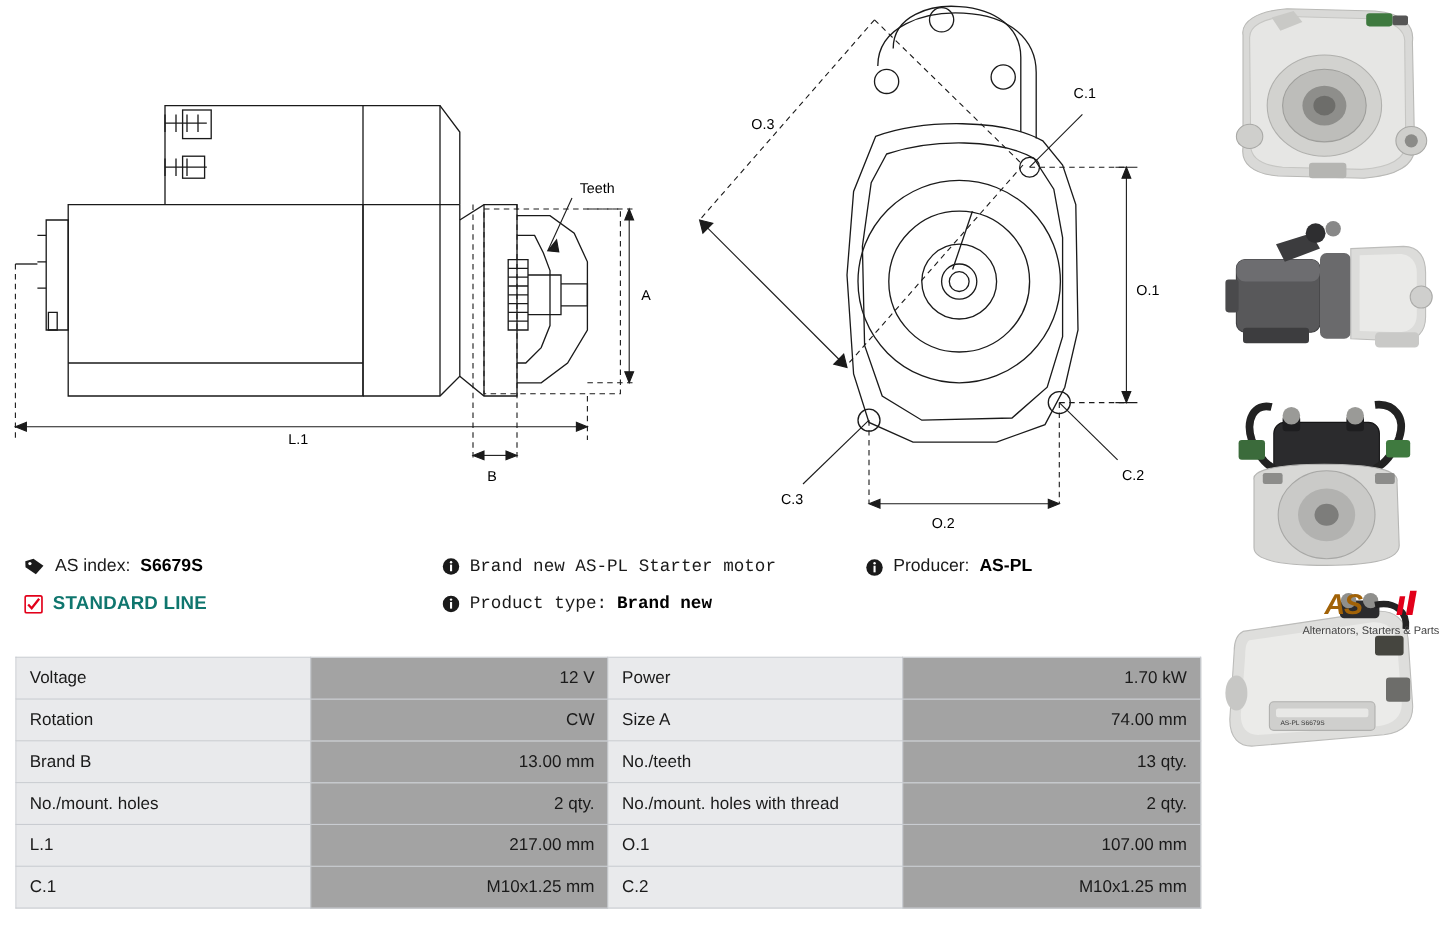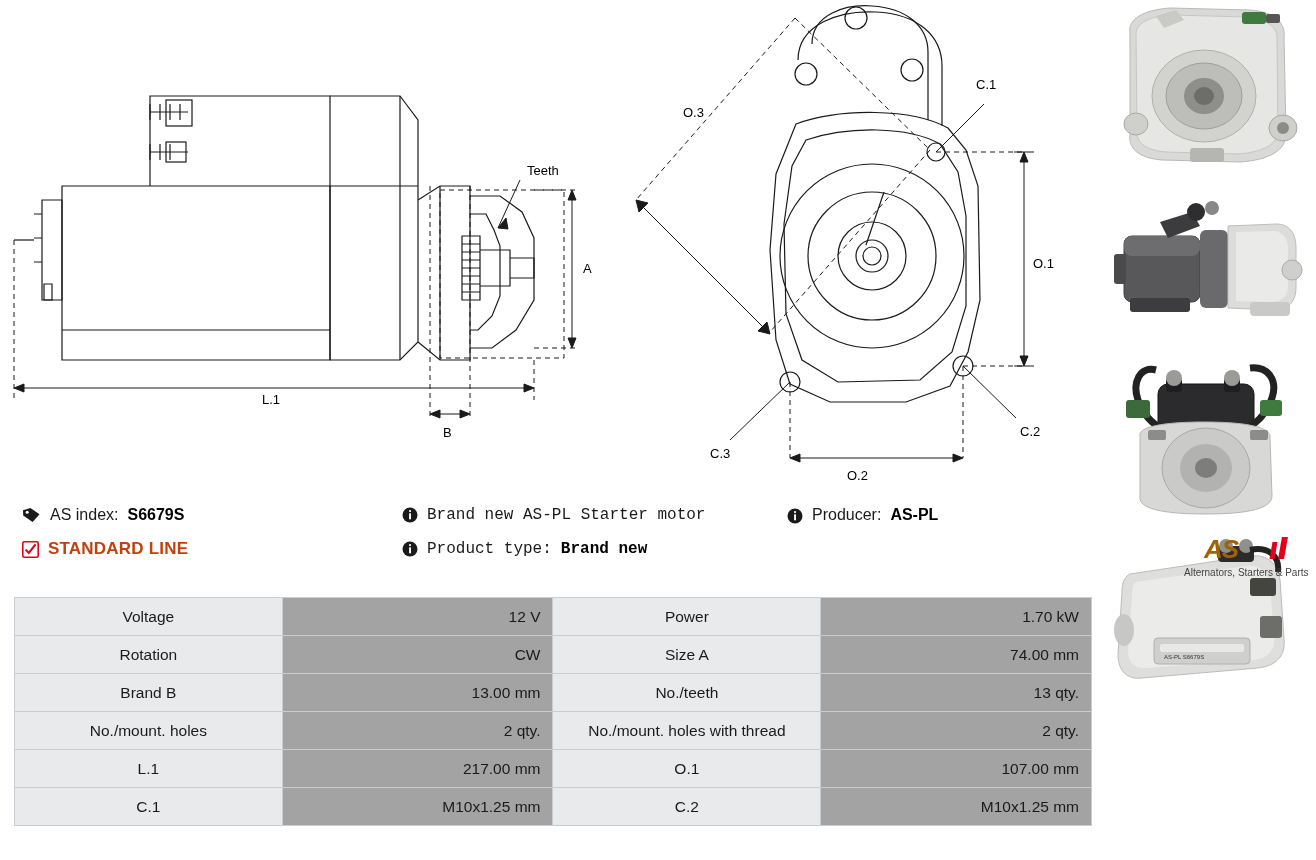--- a/index.html
+++ b/index.html
@@ -52,21 +52,21 @@
     align-items: center;
     height: 34px;
     font-size: 16px;
   }
   .col-1 { width: 380px; display: flex; align-items: center; gap: 9px; }
   .col-2 { width: 385px; display: flex; align-items: center; gap: 9px; font-family: Liberation Mono, monospace; }
   .col-3 { flex: 1; display: flex; align-items: flex-end; gap: 9px; }
   .lbl { color: #1a1a1a; }
   .val { font-weight: bold; color: #000; }
   .std-line {
-    color: #c2410c;
+    color: #0f766e;
     font-weight: bold;
     font-size: 17px;
     letter-spacing: .2px;
   }
   .ico { flex: none; display: inline-flex; align-items: center; justify-content: center; }
 
   
   .as-logo {
     position: absolute;
     right: 12px; top: 536px;
@@ -108,21 +108,21 @@
     font-size: 15.5px;
   }
   table.specs td {
     border: 1px solid #c9ccd1;
     height: 38px;
     padding: 5px 12px;
     vertical-align: middle;
   }
   td.k {
     background: #e9eaec;
-    text-align: center;
+    text-align: left;
     width: 268px;
     color: #1a1a1a;
   }
   td.v {
     background: #a3a3a3;
     text-align: right;
     width: 271px;
     color: #1a1a1a;
   }
   .dim-label { font-size: 13px; fill: #000; font-family: "Liberation Sans", sans-serif; }

